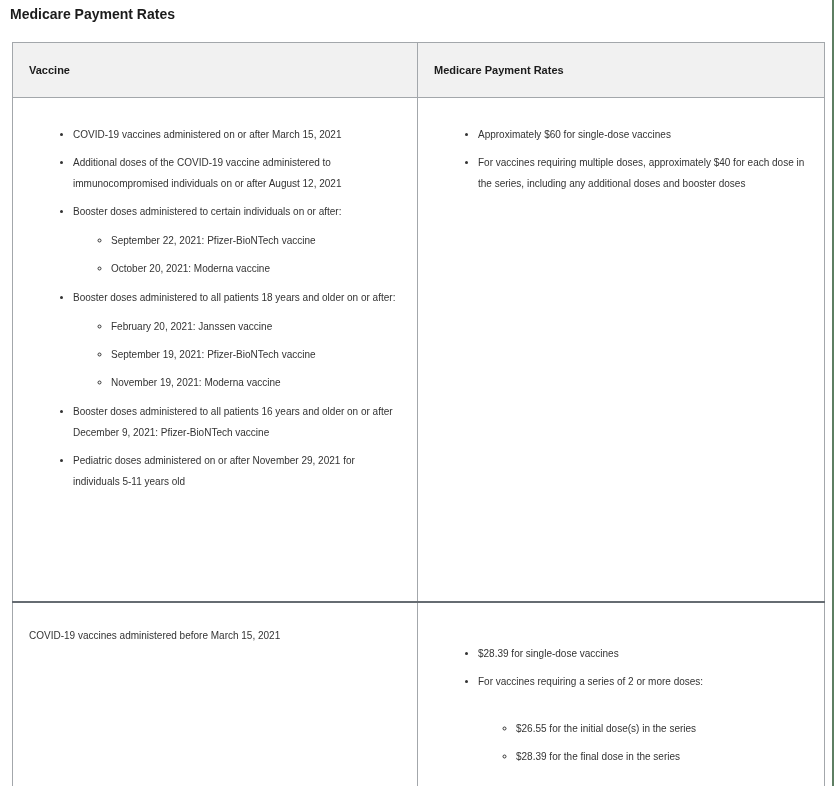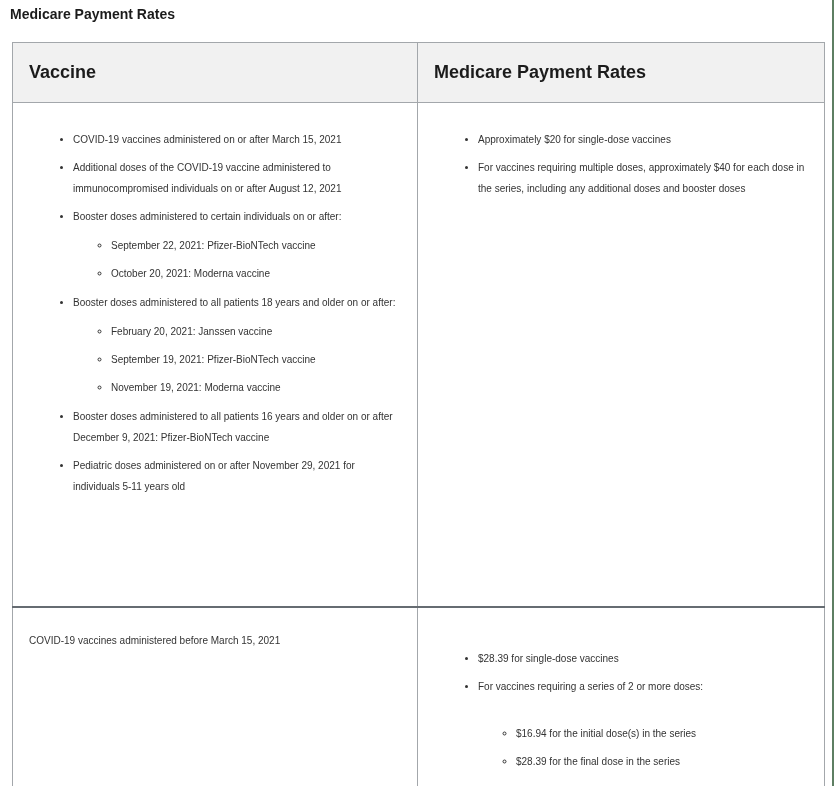--- a/index.html
+++ b/index.html
@@ -34,21 +34,21 @@
     border: 1px solid #a3a7ab;
     border-bottom: 2px solid #5f666d;
   }
   col.col-vaccine { width: 405px; }
   col.col-rates   { width: 407px; }
   th {
     background: #f1f1f1;
     border: 1px solid #a3a7ab;
     text-align: left;
     vertical-align: middle;
-    font-size: 18px;
+    font-size: 11px;
     font-weight: bold;
     color: #1b1b1b;
     padding: 19px 16px;
     height: 55px;
   }
   td {
     border: 1px solid #a3a7ab;
     vertical-align: top;
     font-size: 10px;
     line-height: 21px;
@@ -109,34 +109,34 @@
                   <li>February 20, 2021: Janssen vaccine</li>
                   <li>September 19, 2021: Pfizer-BioNTech vaccine</li>
                   <li>November 19, 2021: Moderna vaccine</li>
                 </ul></li>
               <li>Booster doses administered to all patients 16 years and older on or after December 9, 2021: Pfizer-BioNTech vaccine</li>
               <li>Pediatric doses administered on or after November 29, 2021 for individuals 5-11 years old</li>
             </ul>
         </td>
         <td>
           <ul>
-              <li>Approximately $20 for single-dose vaccines</li>
+              <li>Approximately $60 for single-dose vaccines</li>
               <li>For vaccines requiring multiple doses, approximately $40 for each dose in the series, including any additional doses and booster doses</li>
             </ul>
         </td>
       </tr>
       <tr class="row-before">
         <td class="cell-plain">
           <span>COVID-19 vaccines administered before March 15, 2021</span>
         </td>
         <td class="cell-rates-before">
           <ul>
               <li>$28.39 for single-dose vaccines</li>
               <li>For vaccines requiring a series of 2 or more doses:<ul>
-                  <li>$16.94 for the initial dose(s) in the series</li>
+                  <li>$26.55 for the initial dose(s) in the series</li>
                   <li>$28.39 for the final dose in the series</li>
                 </ul></li>
             </ul>
         </td>
       </tr>
     </tbody>
   </table>
 </div>
 
 <div class="edge-accent"></div>

